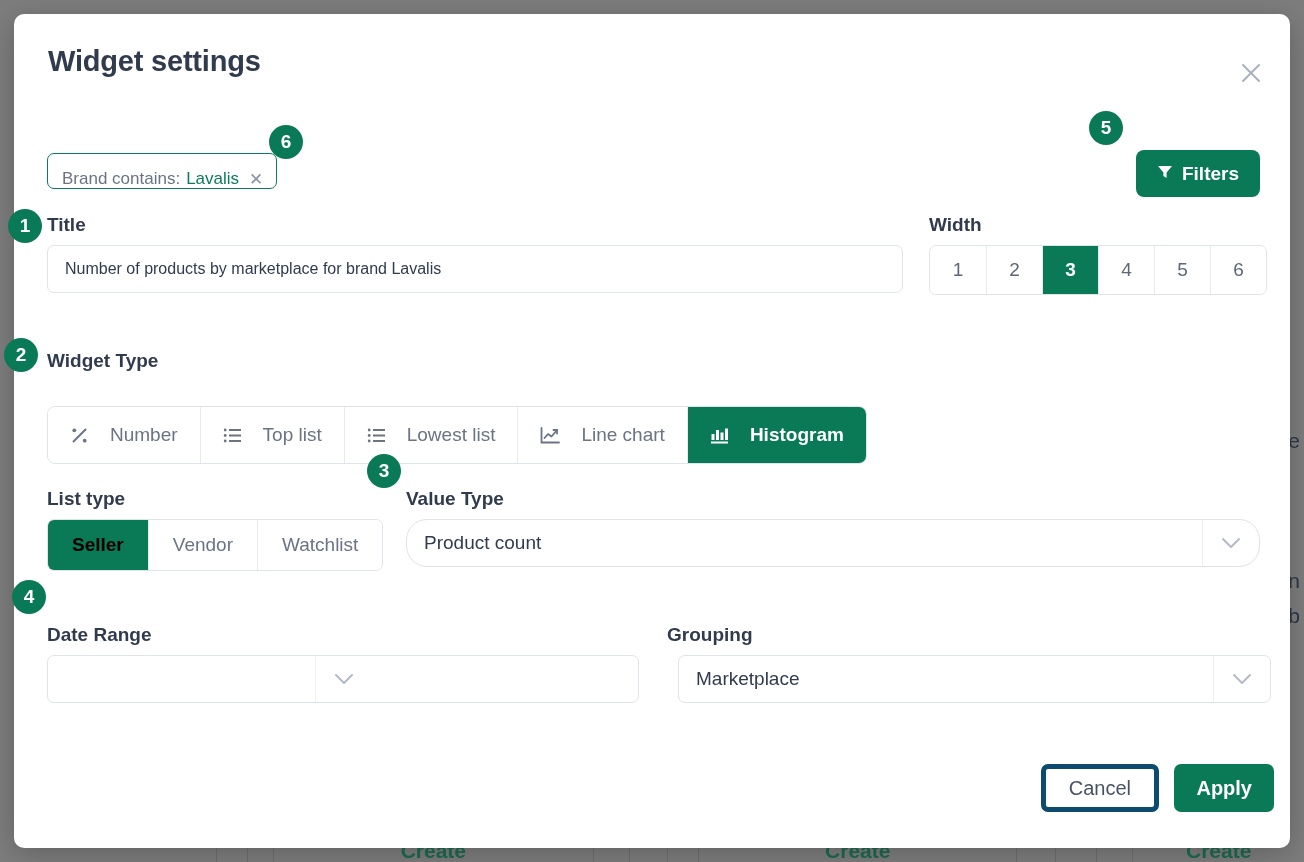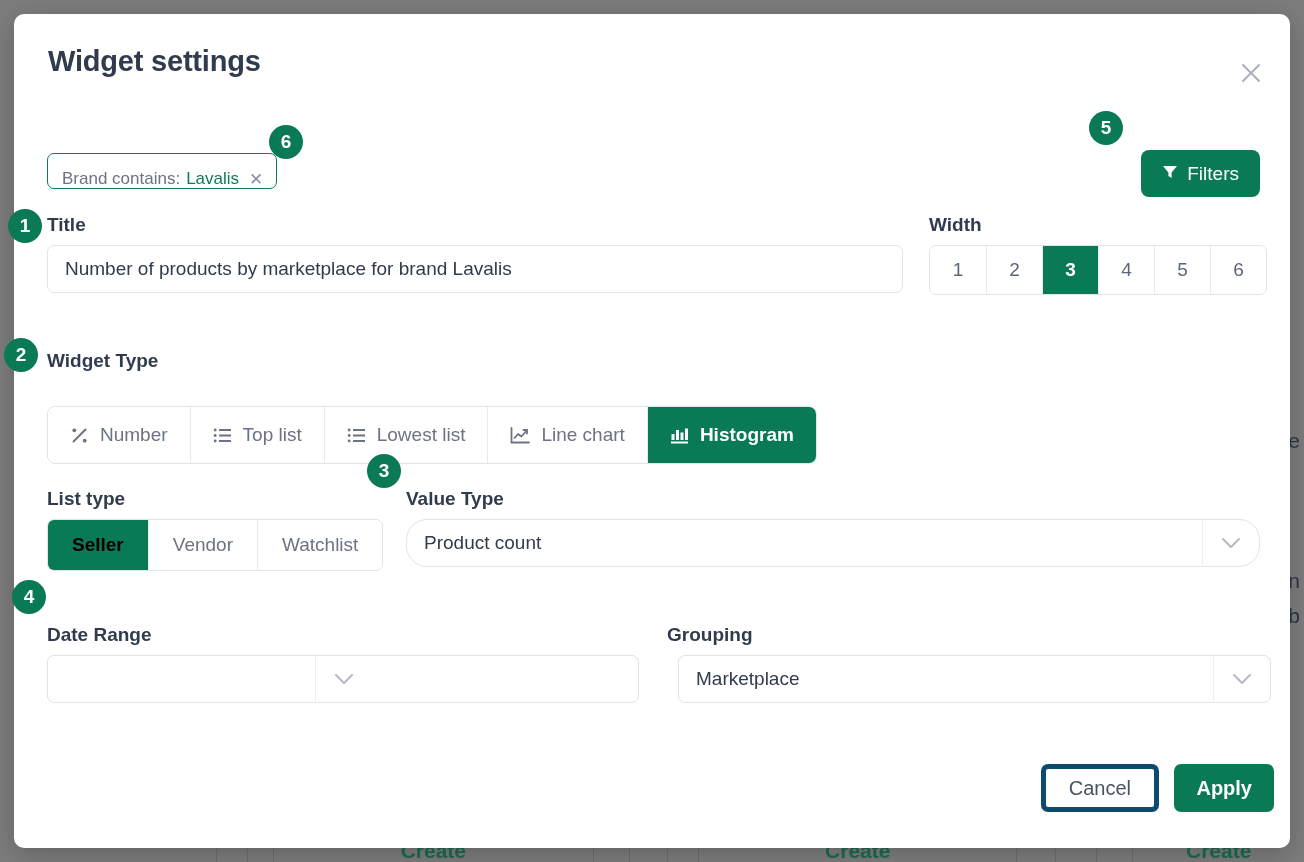--- a/index.html
+++ b/index.html
@@ -122,21 +122,21 @@
     position: absolute;
     right: 30px;
     top: 136px;
     height: 47px;
     padding: 0 21px;
     background: #0a7a56;
     color: #fff;
     border: none;
     border-radius: 8px;
     font-size: 19px;
-    font-weight: normal;
+    font-weight: bold;
     font-family: inherit;
     display: inline-flex;
     align-items: center;
     gap: 9px;
     cursor: pointer;
   }
 
   
   .field-label {
     font-size: 19px;
@@ -148,21 +148,21 @@
   
   .title-input {
     position: absolute;
     left: 33px;
     top: 231px;
     width: 856px;
     height: 48px;
     border: 1px solid #dfe3ea;
     border-radius: 7px;
     box-sizing: border-box;
-    font-size: 19px;
+    font-size: 16px;
     font-family: inherit;
     color: #303b4e;
     padding: 0 17px;
     background: #fff;
     outline: none;
   }
 
   
   .width-group {
     position: absolute;
@@ -200,21 +200,21 @@
     top: 392px;
     display: flex;
     border: 1px solid #dfe3ea;
     border-radius: 8px;
     overflow: hidden;
     height: 56px;
   }
   .type-tab {
     display: flex;
     align-items: center;
-    gap: 11px;
+    gap: 21px;
     padding: 0 22px;
     font-size: 19px;
     color: #6b7384;
     background: #fff;
     border-left: 1px solid #e6e9ef;
     cursor: pointer;
     white-space: nowrap;
   }
   .type-tab:first-child { border-left: none; }
   .type-tab.active {

